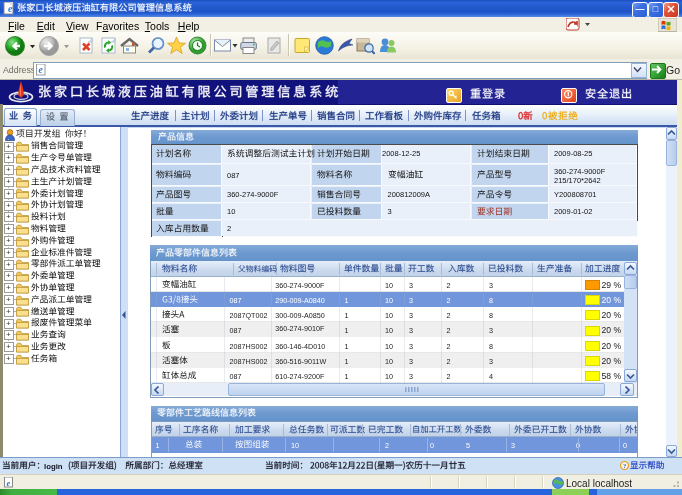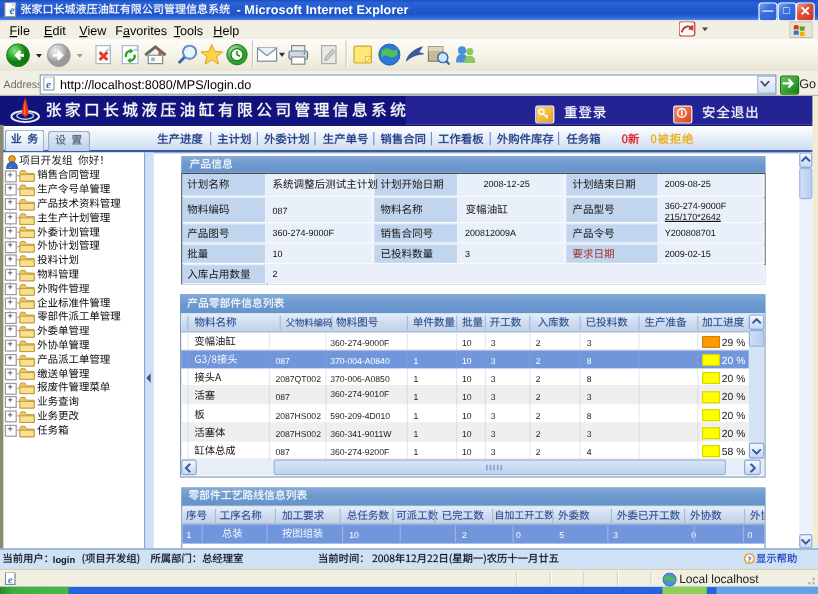--- a/index.html
+++ b/index.html
@@ -200,21 +200,20 @@
         <use href="#q11" x="11000"></use>
         <use href="#q12" x="12000"></use>
         <use href="#q13" x="13000"></use>
         <use href="#q14" x="14000"></use>
         <use href="#q15" x="15000"></use>
         <use href="#q16" x="16000"></use>
         <use href="#q17" x="17000"></use>
         <use href="#q18" x="18000"></use>
       </g>
     </svg>
-    <div style="position:absolute;left:197px;top:3.2px;font:bold 10.5px 'Liberation Sans', sans-serif;color:#ffffff;letter-spacing:0.1px;white-space:pre;">- Microsoft Internet Explorer</div>
     <div style="position:absolute;left:632px;top:1.5px;width:14px;height:14px;border:1px solid #fff;border-radius:3px;background:linear-gradient(135deg,#7ba1ef 0,#3b6fe0 40%,#2a5ed8 100%);font:bold 9px 'Liberation Sans';color:#fff;text-align:center;line-height:13px">—</div>
     <div style="position:absolute;left:647.5px;top:1.5px;width:14px;height:14px;border:1px solid #fff;border-radius:3px;background:linear-gradient(135deg,#7ba1ef 0,#3b6fe0 40%,#2a5ed8 100%);font:bold 9px 'Liberation Sans';color:#fff;text-align:center;line-height:13px">□</div>
     <div style="position:absolute;left:663px;top:1.5px;width:14px;height:14px;border:1px solid #fff;border-radius:3px;background:linear-gradient(135deg,#f0a088 0,#e05238 40%,#c63a22 100%);font:bold 9px 'Liberation Sans';color:#fff;text-align:center;line-height:13px"></div>
     <svg style="position:absolute;left:666.5px;top:5px" width="8" height="8">
       <path d="M1 1 L7 7 M7 1 L1 7" stroke="#fff" stroke-width="1.6"></path>
     </svg>
     <div style="position:absolute;left:0px;top:17px;width:682px;height:14.5px;background:#f2f0e4;border-bottom:1px solid #d8d4c0"></div>
     <div style="position:absolute;left:8px;top:19.5px;font:normal 10.5px 'Liberation Sans', sans-serif;color:#000;white-space:pre;"><u>F</u>ile</div>
     <div style="position:absolute;left:36.7px;top:19.5px;font:normal 10.5px 'Liberation Sans', sans-serif;color:#000;white-space:pre;"><u>E</u>dit</div>
     <div style="position:absolute;left:66px;top:19.5px;font:normal 10.5px 'Liberation Sans', sans-serif;color:#000;white-space:pre;"><u>V</u>iew</div>
@@ -343,21 +342,20 @@
       <circle cx="13.5" cy="7" r="3" fill="#8ac860"></circle>
       <path d="M9 16.5 q0 -6 4.5 -6 q4.5 0 4.5 6 Z" fill="#8ac860"></path>
     </svg>
     <div style="position:absolute;left:0px;top:59px;width:682px;height:20px;background:#f2f0e4;border-bottom:1px solid #bcb8a4"></div>
     <div style="position:absolute;left:3px;top:64.5px;font:normal 8.8px 'Liberation Sans', sans-serif;color:#6a6a66;white-space:pre;">Address</div>
     <div style="position:absolute;left:33px;top:61.5px;width:612px;height:15.5px;background:#fff;border:1px solid #7f9db9"></div>
     <svg style="position:absolute;left:36px;top:63.5px" width="12" height="12">
       <rect x="0.5" y="0" width="8.5" height="11" fill="#fff" stroke="#999"></rect>
       <text x="4.5" y="9" font-family="Liberation Serif" font-size="9.5" font-weight="bold" font-style="italic" fill="#2a7ad8" text-anchor="middle">e</text>
     </svg>
-    <div style="position:absolute;left:50px;top:64.5px;font:normal 10.5px 'Liberation Sans', sans-serif;color:#000;white-space:pre;">http://localhost:8080/MPS/login.do</div>
     <div style="position:absolute;left:630.5px;top:62.5px;width:14px;height:13.5px;background:linear-gradient(180deg,#f4f8fe,#cfe0f6);border:1px solid #9ab4d8"></div>
     <svg style="position:absolute;left:633px;top:67px" width="10" height="6">
       <path d="M1 0.5 l3.5 4 l3.5 -4" stroke="#446" stroke-width="1.4" fill="none"></path>
     </svg>
     <div style="position:absolute;left:650px;top:62.5px;width:14px;height:14px;background:linear-gradient(135deg,#6cc06c,#2f9e2f 60%,#1a7a1a);border:1px solid #187818;border-radius:2px"></div>
     <svg style="position:absolute;left:652px;top:65px" width="11" height="9">
       <path d="M0 4.5 L8 4.5 M5 1 L8.5 4.5 L5 8" stroke="#fff" stroke-width="1.8" fill="none"></path>
     </svg>
     <div style="position:absolute;left:666px;top:64px;font:normal 10.5px 'Liberation Sans', sans-serif;color:#222;white-space:pre;">Go</div>
     <div style="position:absolute;left:0px;top:79.5px;width:682px;height:24.5px;background:#232394"></div>
@@ -899,21 +897,21 @@
     <svg style="position:absolute;left:316.5px;top:149.1px;overflow:visible" width="55" height="13">
       <g transform="translate(0 7.6) scale(0.00880 -0.00880)" fill="#1a1a1a">
         <use href="#q35" x="0"></use>
         <use href="#q36" x="1000"></use>
         <use href="#q62" x="2000"></use>
         <use href="#q99" x="3000"></use>
         <use href="#q100" x="4000"></use>
         <use href="#q101" x="5000"></use>
       </g>
     </svg>
-    <div style="position:absolute;left:403px;top:149.25px;font:normal 7.5px 'Liberation Sans', sans-serif;color:#111;white-space:pre;">2008-12-25</div>
+    <div style="position:absolute;left:382px;top:149.25px;font:normal 7.5px 'Liberation Sans', sans-serif;color:#111;white-space:pre;">2008-12-25</div>
     <svg style="position:absolute;left:476.5px;top:149.1px;overflow:visible" width="55" height="13">
       <g transform="translate(0 7.6) scale(0.00880 -0.00880)" fill="#1a1a1a">
         <use href="#q35" x="0"></use>
         <use href="#q36" x="1000"></use>
         <use href="#q102" x="2000"></use>
         <use href="#q103" x="3000"></use>
         <use href="#q100" x="4000"></use>
         <use href="#q101" x="5000"></use>
       </g>
     </svg>
@@ -945,21 +943,21 @@
     </svg>
     <svg style="position:absolute;left:476.5px;top:170.35px;overflow:visible" width="38" height="13">
       <g transform="translate(0 7.6) scale(0.00880 -0.00880)" fill="#1a1a1a">
         <use href="#q31" x="0"></use>
         <use href="#q69" x="1000"></use>
         <use href="#q108" x="2000"></use>
         <use href="#q40" x="3000"></use>
       </g>
     </svg>
     <div style="position:absolute;left:554px;top:167px;font:normal 7.5px 'Liberation Sans', sans-serif;color:#111;white-space:pre;">360-274-9000F</div>
-    <div style="position:absolute;left:554px;top:176px;font:normal 7.5px 'Liberation Sans', sans-serif;color:#111;white-space:pre;text-decoration:underline;">215/170*2642</div>
+    <div style="position:absolute;left:554px;top:176px;font:normal 7.5px 'Liberation Sans', sans-serif;color:#111;white-space:pre;">215/170*2642</div>
     <svg style="position:absolute;left:156px;top:190.1px;overflow:visible" width="38" height="13">
       <g transform="translate(0 7.6) scale(0.00880 -0.00880)" fill="#1a1a1a">
         <use href="#q31" x="0"></use>
         <use href="#q69" x="1000"></use>
         <use href="#q109" x="2000"></use>
         <use href="#q40" x="3000"></use>
       </g>
     </svg>
     <div style="position:absolute;left:227px;top:190.25px;font:normal 7.5px 'Liberation Sans', sans-serif;color:#111;white-space:pre;">360-274-9000F</div>
     <svg style="position:absolute;left:316.5px;top:190.1px;overflow:visible" width="46" height="13">
@@ -999,21 +997,21 @@
     </svg>
     <div style="position:absolute;left:387.5px;top:207px;font:normal 7.5px 'Liberation Sans', sans-serif;color:#111;white-space:pre;">3</div>
     <svg style="position:absolute;left:476.5px;top:206.85px;overflow:visible" width="38" height="13">
       <g transform="translate(0 7.6) scale(0.00880 -0.00880)" fill="#a03020">
         <use href="#q114" x="0"></use>
         <use href="#q115" x="1000"></use>
         <use href="#q100" x="2000"></use>
         <use href="#q101" x="3000"></use>
       </g>
     </svg>
-    <div style="position:absolute;left:554px;top:207px;font:normal 7.5px 'Liberation Sans', sans-serif;color:#111;white-space:pre;">2009-02-15</div>
+    <div style="position:absolute;left:554px;top:207px;font:normal 7.5px 'Liberation Sans', sans-serif;color:#111;white-space:pre;">2009-01-02</div>
     <svg style="position:absolute;left:156px;top:223.6px;overflow:visible" width="55" height="13">
       <g transform="translate(0 7.6) scale(0.00880 -0.00880)" fill="#1a1a1a">
         <use href="#q116" x="0"></use>
         <use href="#q51" x="1000"></use>
         <use href="#q117" x="2000"></use>
         <use href="#q118" x="3000"></use>
         <use href="#q113" x="4000"></use>
         <use href="#q111" x="5000"></use>
       </g>
     </svg>
@@ -1149,41 +1147,41 @@
       <g transform="translate(0 7.4) scale(0.00860 -0.00860)" fill="#ffffff">
         <use href="#q124" x="0"></use>
         <use href="#q125" x="689"></use>
         <use href="#q126" x="1244"></use>
         <use href="#q127" x="1636"></use>
         <use href="#q128" x="2191"></use>
         <use href="#q129" x="3191"></use>
       </g>
     </svg>
     <div style="position:absolute;left:229.5px;top:295.9px;font:normal 7.2px 'Liberation Sans', sans-serif;color:#ffffff;white-space:pre;">087</div>
-    <div style="position:absolute;left:275.2px;top:295.9px;font:normal 7.2px 'Liberation Sans', sans-serif;color:#ffffff;white-space:pre;">370-004-A0840</div>
+    <div style="position:absolute;left:275.2px;top:295.9px;font:normal 7.2px 'Liberation Sans', sans-serif;color:#ffffff;white-space:pre;">290-009-A0840</div>
     <div style="position:absolute;left:344.5px;top:295.9px;font:normal 7.2px 'Liberation Sans', sans-serif;color:#ffffff;white-space:pre;">1</div>
     <div style="position:absolute;left:385px;top:295.9px;font:normal 7.2px 'Liberation Sans', sans-serif;color:#ffffff;white-space:pre;">10</div>
     <div style="position:absolute;left:409px;top:295.9px;font:normal 7.2px 'Liberation Sans', sans-serif;color:#ffffff;white-space:pre;">3</div>
     <div style="position:absolute;left:446.5px;top:295.9px;font:normal 7.2px 'Liberation Sans', sans-serif;color:#ffffff;white-space:pre;">2</div>
     <div style="position:absolute;left:489px;top:295.9px;font:normal 7.2px 'Liberation Sans', sans-serif;color:#ffffff;white-space:pre;">8</div>
     <div style="position:absolute;left:584.5px;top:295.1px;width:13.5px;height:8px;background:#ffff00;border:1px solid #d8d800"></div>
     <div style="position:absolute;left:601.5px;top:294.9px;font:normal 8.6px 'Liberation Sans', sans-serif;color:#ffffff;white-space:pre;">20 %</div>
     <div style="position:absolute;left:150.5px;top:321.1px;width:473.9px;height:1px;background:#e8e8e8"></div>
     <div style="position:absolute;left:150.5px;top:306.9px;width:7px;height:15.2px;overflow:hidden">
       <div style="position:relative;left:-3.2px;top:4px;font:normal 7.2px 'Liberation Sans', sans-serif;color:#1a1a1a;white-space:pre;">4</div>
     </div>
     <svg style="position:absolute;left:161.5px;top:310.2px;overflow:visible" width="25" height="13">
       <g transform="translate(0 7.4) scale(0.00860 -0.00860)" fill="#1a1a1a">
         <use href="#q128" x="0"></use>
         <use href="#q129" x="1000"></use>
         <use href="#q130" x="2000"></use>
       </g>
     </svg>
     <div style="position:absolute;left:229.5px;top:311.1px;font:normal 7.2px 'Liberation Sans', sans-serif;color:#222;white-space:pre;">2087QT002</div>
-    <div style="position:absolute;left:275.2px;top:311.1px;font:normal 7.2px 'Liberation Sans', sans-serif;color:#222;white-space:pre;">370-006-A0850</div>
+    <div style="position:absolute;left:275.2px;top:311.1px;font:normal 7.2px 'Liberation Sans', sans-serif;color:#222;white-space:pre;">300-009-A0850</div>
     <div style="position:absolute;left:344.5px;top:311.1px;font:normal 7.2px 'Liberation Sans', sans-serif;color:#222;white-space:pre;">1</div>
     <div style="position:absolute;left:385px;top:311.1px;font:normal 7.2px 'Liberation Sans', sans-serif;color:#222;white-space:pre;">10</div>
     <div style="position:absolute;left:409px;top:311.1px;font:normal 7.2px 'Liberation Sans', sans-serif;color:#222;white-space:pre;">3</div>
     <div style="position:absolute;left:446.5px;top:311.1px;font:normal 7.2px 'Liberation Sans', sans-serif;color:#222;white-space:pre;">2</div>
     <div style="position:absolute;left:489px;top:311.1px;font:normal 7.2px 'Liberation Sans', sans-serif;color:#222;white-space:pre;">8</div>
     <div style="position:absolute;left:584.5px;top:310.3px;width:13.5px;height:8px;background:#ffff00;border:1px solid #d8d800"></div>
     <div style="position:absolute;left:601.5px;top:310.1px;font:normal 8.6px 'Liberation Sans', sans-serif;color:#1a1a1a;white-space:pre;">20 %</div>
     <div style="position:absolute;left:150.5px;top:322.1px;width:473.9px;height:15.2px;background:#efefef"></div>
     <div style="position:absolute;left:150.5px;top:322.1px;width:7px;height:15.2px;overflow:hidden">
       <div style="position:relative;left:-3.2px;top:4px;font:normal 7.2px 'Liberation Sans', sans-serif;color:#1a1a1a;white-space:pre;">5</div>
@@ -1206,62 +1204,62 @@
     <div style="position:absolute;left:150.5px;top:351.5px;width:473.9px;height:1px;background:#e8e8e8"></div>
     <div style="position:absolute;left:150.5px;top:337.3px;width:7px;height:15.2px;overflow:hidden">
       <div style="position:relative;left:-3.2px;top:4px;font:normal 7.2px 'Liberation Sans', sans-serif;color:#1a1a1a;white-space:pre;">6</div>
     </div>
     <svg style="position:absolute;left:161.5px;top:340.6px;overflow:visible" width="11" height="13">
       <g transform="translate(0 7.4) scale(0.00860 -0.00860)" fill="#1a1a1a">
         <use href="#q48" x="0"></use>
       </g>
     </svg>
     <div style="position:absolute;left:229.5px;top:341.5px;font:normal 7.2px 'Liberation Sans', sans-serif;color:#222;white-space:pre;">2087HS002</div>
-    <div style="position:absolute;left:275.2px;top:341.5px;font:normal 7.2px 'Liberation Sans', sans-serif;color:#222;white-space:pre;">590-209-4D010</div>
+    <div style="position:absolute;left:275.2px;top:341.5px;font:normal 7.2px 'Liberation Sans', sans-serif;color:#222;white-space:pre;">360-146-4D010</div>
     <div style="position:absolute;left:344.5px;top:341.5px;font:normal 7.2px 'Liberation Sans', sans-serif;color:#222;white-space:pre;">1</div>
     <div style="position:absolute;left:385px;top:341.5px;font:normal 7.2px 'Liberation Sans', sans-serif;color:#222;white-space:pre;">10</div>
     <div style="position:absolute;left:409px;top:341.5px;font:normal 7.2px 'Liberation Sans', sans-serif;color:#222;white-space:pre;">3</div>
     <div style="position:absolute;left:446.5px;top:341.5px;font:normal 7.2px 'Liberation Sans', sans-serif;color:#222;white-space:pre;">2</div>
     <div style="position:absolute;left:489px;top:341.5px;font:normal 7.2px 'Liberation Sans', sans-serif;color:#222;white-space:pre;">8</div>
     <div style="position:absolute;left:584.5px;top:340.7px;width:13.5px;height:8px;background:#ffff00;border:1px solid #d8d800"></div>
     <div style="position:absolute;left:601.5px;top:340.5px;font:normal 8.6px 'Liberation Sans', sans-serif;color:#1a1a1a;white-space:pre;">20 %</div>
     <div style="position:absolute;left:150.5px;top:352.5px;width:473.9px;height:15.2px;background:#efefef"></div>
     <div style="position:absolute;left:150.5px;top:352.5px;width:7px;height:15.2px;overflow:hidden">
       <div style="position:relative;left:-3.2px;top:4px;font:normal 7.2px 'Liberation Sans', sans-serif;color:#1a1a1a;white-space:pre;">7</div>
     </div>
     <svg style="position:absolute;left:161.5px;top:355.8px;overflow:visible" width="28" height="13">
       <g transform="translate(0 7.4) scale(0.00860 -0.00860)" fill="#1a1a1a">
         <use href="#q131" x="0"></use>
         <use href="#q132" x="1000"></use>
         <use href="#q133" x="2000"></use>
       </g>
     </svg>
     <div style="position:absolute;left:229.5px;top:356.7px;font:normal 7.2px 'Liberation Sans', sans-serif;color:#222;white-space:pre;">2087HS002</div>
-    <div style="position:absolute;left:275.2px;top:356.7px;font:normal 7.2px 'Liberation Sans', sans-serif;color:#222;white-space:pre;">360-341-9011W</div>
+    <div style="position:absolute;left:275.2px;top:356.7px;font:normal 7.2px 'Liberation Sans', sans-serif;color:#222;white-space:pre;">360-516-9011W</div>
     <div style="position:absolute;left:344.5px;top:356.7px;font:normal 7.2px 'Liberation Sans', sans-serif;color:#222;white-space:pre;">1</div>
     <div style="position:absolute;left:385px;top:356.7px;font:normal 7.2px 'Liberation Sans', sans-serif;color:#222;white-space:pre;">10</div>
     <div style="position:absolute;left:409px;top:356.7px;font:normal 7.2px 'Liberation Sans', sans-serif;color:#222;white-space:pre;">3</div>
     <div style="position:absolute;left:446.5px;top:356.7px;font:normal 7.2px 'Liberation Sans', sans-serif;color:#222;white-space:pre;">2</div>
     <div style="position:absolute;left:489px;top:356.7px;font:normal 7.2px 'Liberation Sans', sans-serif;color:#222;white-space:pre;">3</div>
     <div style="position:absolute;left:584.5px;top:355.9px;width:13.5px;height:8px;background:#ffff00;border:1px solid #d8d800"></div>
     <div style="position:absolute;left:601.5px;top:355.7px;font:normal 8.6px 'Liberation Sans', sans-serif;color:#1a1a1a;white-space:pre;">20 %</div>
     <div style="position:absolute;left:150.5px;top:381.9px;width:473.9px;height:1px;background:#e8e8e8"></div>
     <div style="position:absolute;left:150.5px;top:367.7px;width:7px;height:15.2px;overflow:hidden">
       <div style="position:relative;left:-3.2px;top:4px;font:normal 7.2px 'Liberation Sans', sans-serif;color:#1a1a1a;white-space:pre;">8</div>
     </div>
     <svg style="position:absolute;left:161.5px;top:371px;overflow:visible" width="37" height="13">
       <g transform="translate(0 7.4) scale(0.00860 -0.00860)" fill="#1a1a1a">
         <use href="#q8" x="0"></use>
         <use href="#q133" x="1000"></use>
         <use href="#q134" x="2000"></use>
         <use href="#q135" x="3000"></use>
       </g>
     </svg>
     <div style="position:absolute;left:229.5px;top:371.9px;font:normal 7.2px 'Liberation Sans', sans-serif;color:#222;white-space:pre;">087</div>
-    <div style="position:absolute;left:275.2px;top:371.9px;font:normal 7.2px 'Liberation Sans', sans-serif;color:#222;white-space:pre;">360-274-9200F</div>
+    <div style="position:absolute;left:275.2px;top:371.9px;font:normal 7.2px 'Liberation Sans', sans-serif;color:#222;white-space:pre;">610-274-9200F</div>
     <div style="position:absolute;left:344.5px;top:371.9px;font:normal 7.2px 'Liberation Sans', sans-serif;color:#222;white-space:pre;">1</div>
     <div style="position:absolute;left:385px;top:371.9px;font:normal 7.2px 'Liberation Sans', sans-serif;color:#222;white-space:pre;">10</div>
     <div style="position:absolute;left:409px;top:371.9px;font:normal 7.2px 'Liberation Sans', sans-serif;color:#222;white-space:pre;">3</div>
     <div style="position:absolute;left:446.5px;top:371.9px;font:normal 7.2px 'Liberation Sans', sans-serif;color:#222;white-space:pre;">2</div>
     <div style="position:absolute;left:489px;top:371.9px;font:normal 7.2px 'Liberation Sans', sans-serif;color:#222;white-space:pre;">4</div>
     <div style="position:absolute;left:584.5px;top:371.1px;width:13.5px;height:8px;background:#ffff00;border:1px solid #d8d800"></div>
     <div style="position:absolute;left:601.5px;top:370.9px;font:normal 8.6px 'Liberation Sans', sans-serif;color:#1a1a1a;white-space:pre;">58 %</div>
     <div style="position:absolute;left:156px;top:276.5px;width:1px;height:106.4px;background:rgba(160,175,195,0.25)"></div>
     <div style="position:absolute;left:223.7px;top:276.5px;width:1px;height:106.4px;background:rgba(160,175,195,0.25)"></div>
     <div style="position:absolute;left:271.2px;top:276.5px;width:1px;height:106.4px;background:rgba(160,175,195,0.25)"></div>

